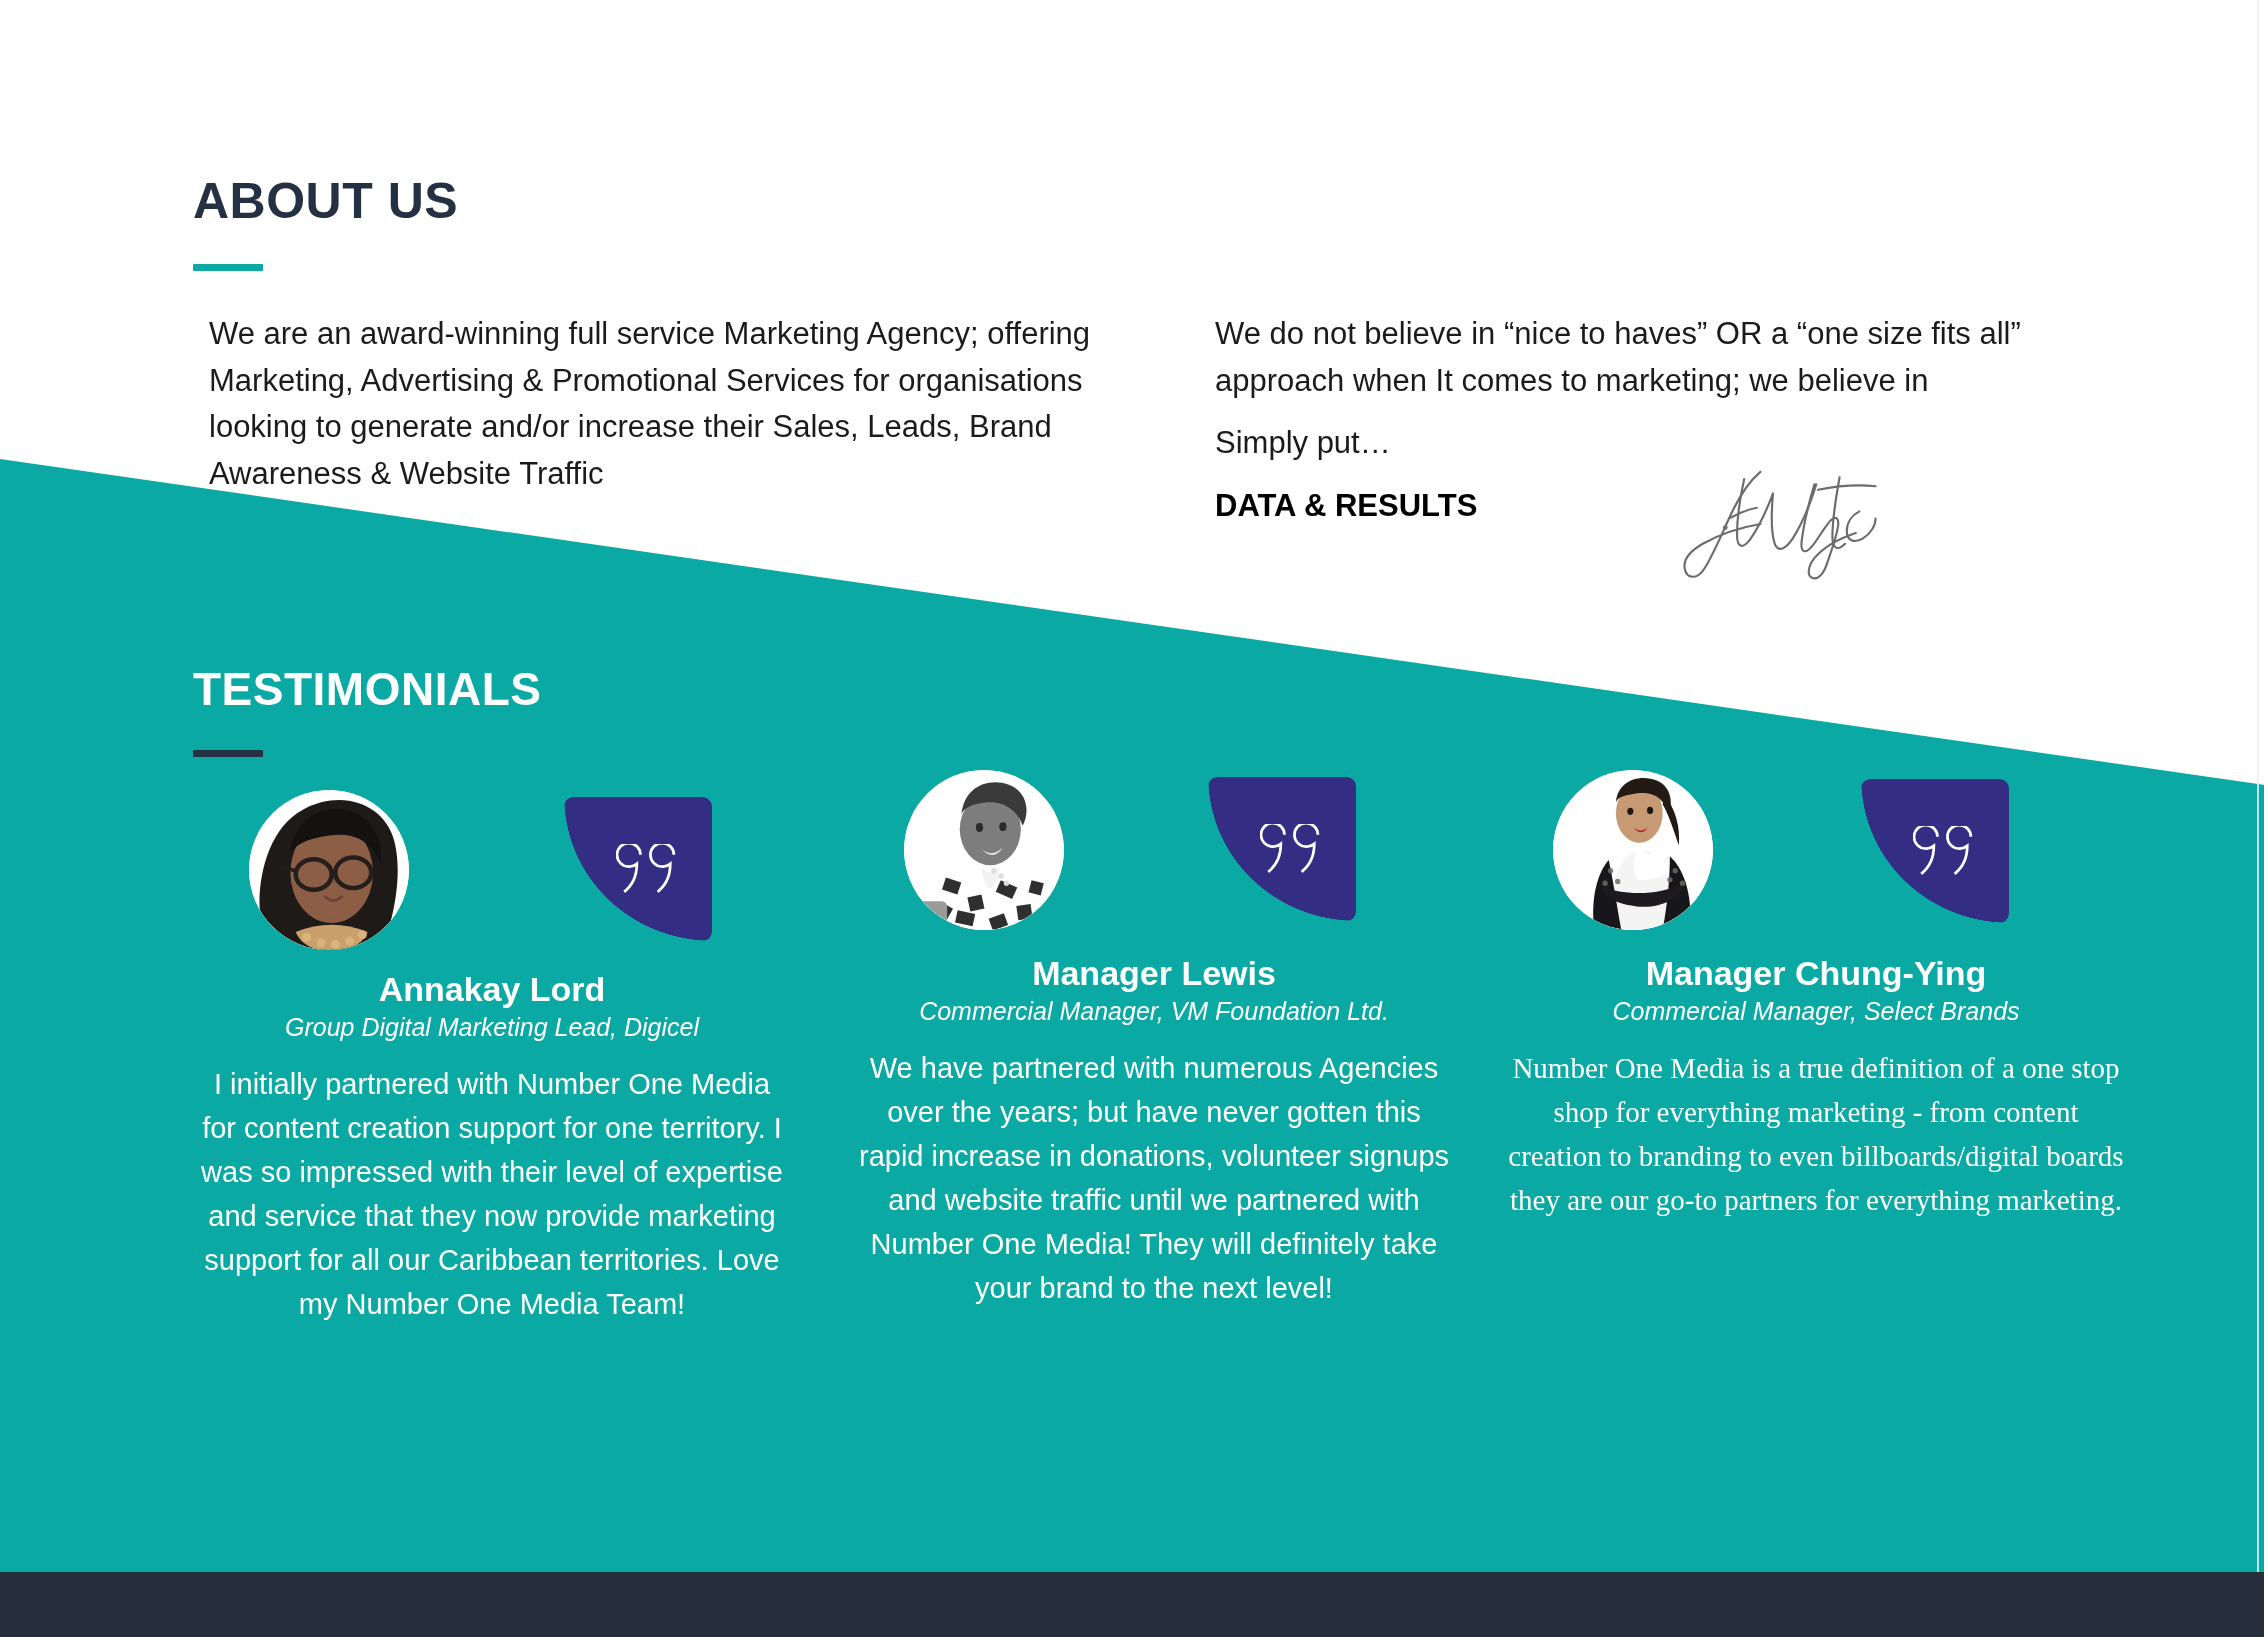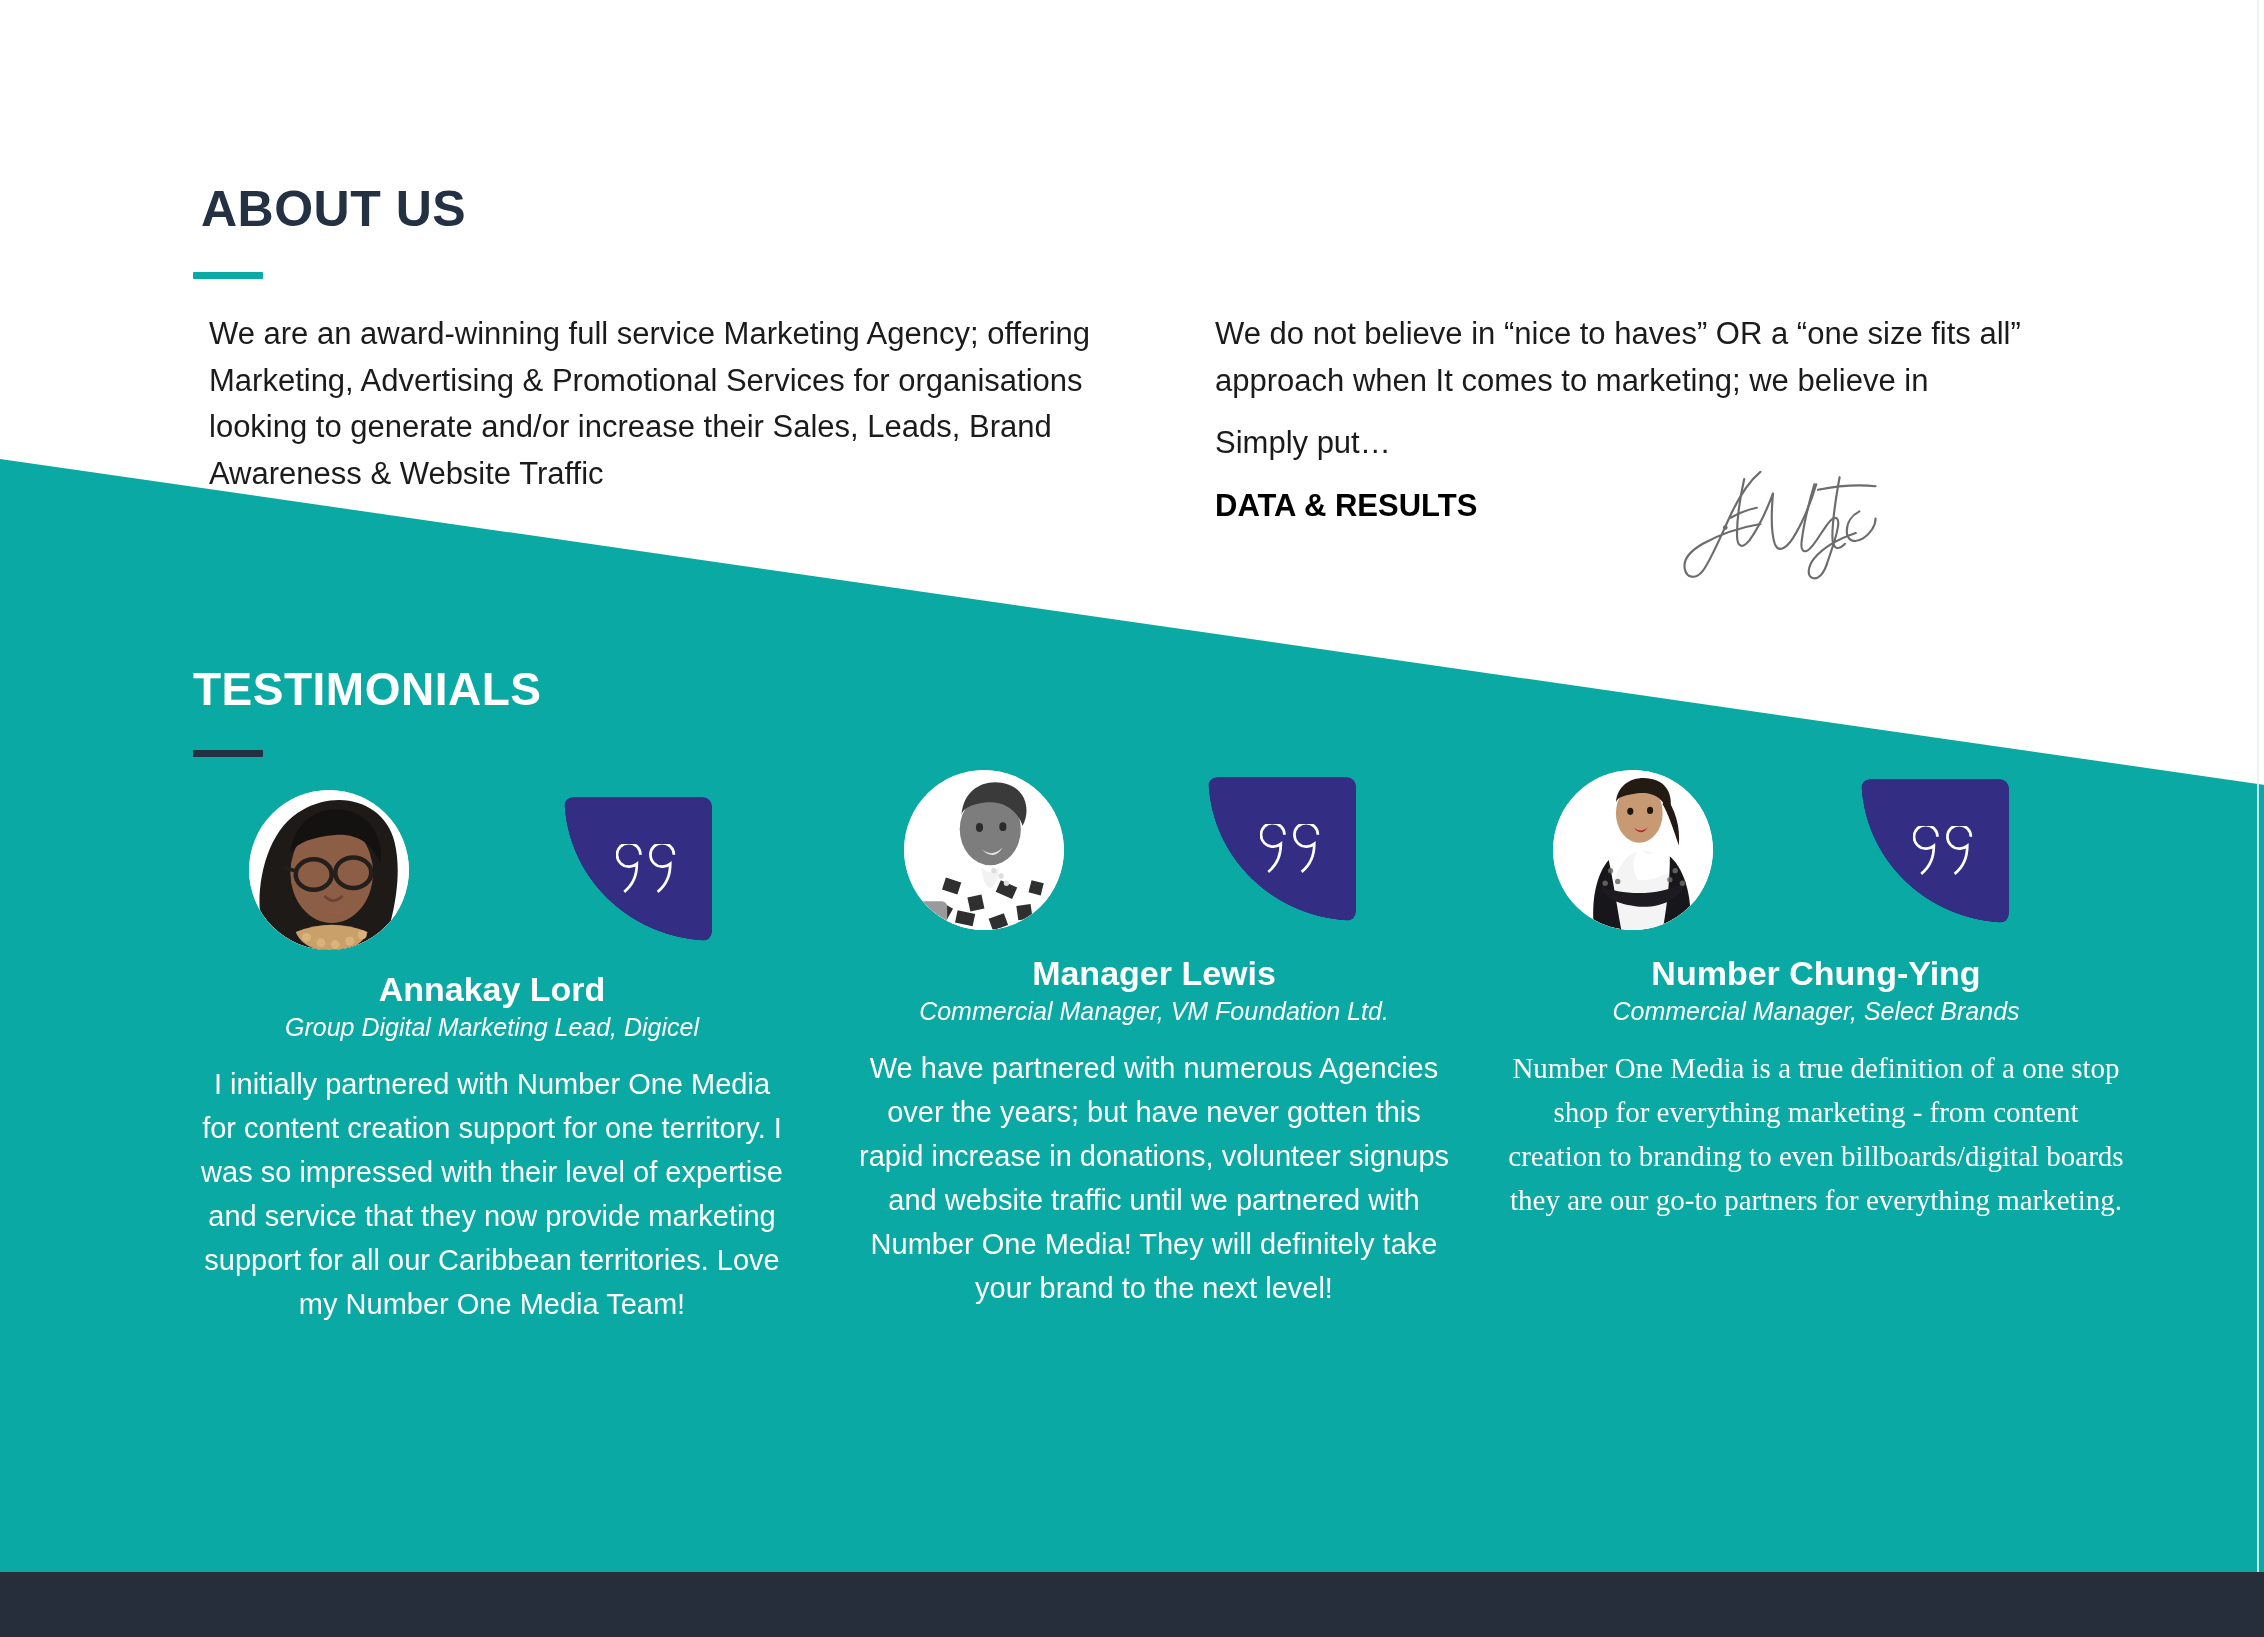--- a/index.html
+++ b/index.html
@@ -22,21 +22,21 @@
     background:#262D3B;
   }
   .edge-hair{
     position:absolute;top:0;left:2257px;width:1.8px;height:1572px;
     background:#e9eef1;opacity:.85;
   }
 
   
   .about{position:absolute;left:193px;top:176px;width:1935px;}
   .about h1{
-    margin:8px;font-size:50px;line-height:1.0;font-weight:bold;
+    margin:0;font-size:50px;line-height:1.0;font-weight:bold;
     letter-spacing:0.5px;color:#243142;
   }
   .rule{margin-top:38px;width:70px;height:7.2px;background:#0BA9A4;border-radius:0.9px;}
   .rule.navy{background:#243142;}
 
   .about-cols{position:absolute;left:193px;top:295px;width:1980px;}
   .col-left{position:absolute;left:0;top:0;width:927px;}
   .col-right{position:absolute;left:1006px;top:0;width:954px;}
   .body-txt{
     margin:16px;font-size:31px;line-height:1.50;color:#1b1b1b;font-weight:normal;
@@ -282,20 +282,20 @@
         </div>
         <div class="quote-badge">
           <svg class="qm" width="67" height="56" viewBox="0 0 74 62" xmlns="http://www.w3.org/2000/svg" aria-hidden="true">
             <g fill="none" stroke="#ffffff" stroke-width="3">
               <path d="M27 12 a13 13 0 1 0 -13 13 a13 13 0 0 0 9-3 c0 14 -5 24 -14 31"></path>
               <path d="M64 12 a13 13 0 1 0 -13 13 a13 13 0 0 0 9-3 c0 14 -5 24 -14 31"></path>
             </g>
           </svg>
         </div>
       </div>
-      <p class="card-name">Number Chung-Ying</p>
+      <p class="card-name">Manager Chung-Ying</p>
       <p class="card-role">Commercial Manager, Select Brands</p>
       <p class="card-quote">Number One Media is a true definition of a one stop shop for everything marketing - from content creation to branding to even billboards/digital boards they are our go-to partners for everything marketing.</p>
     </div>
 
   </div>
 </div>
 
 
 </body></html>

